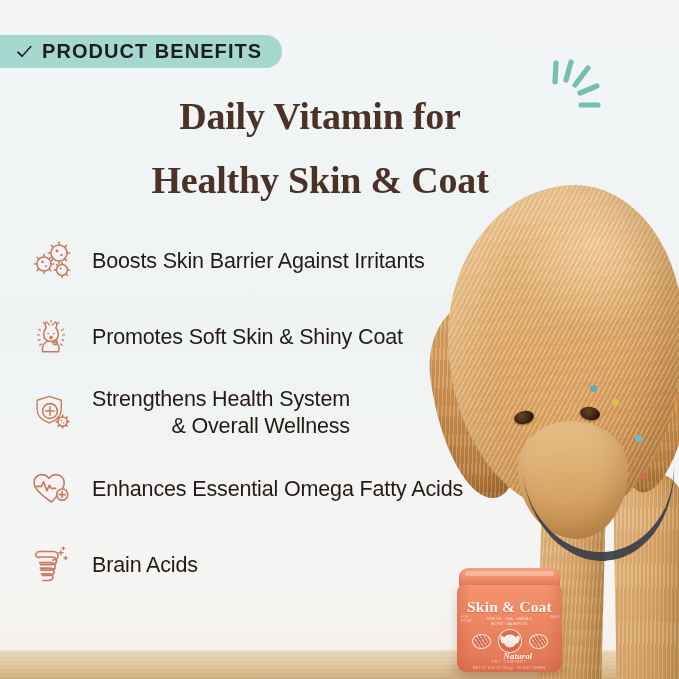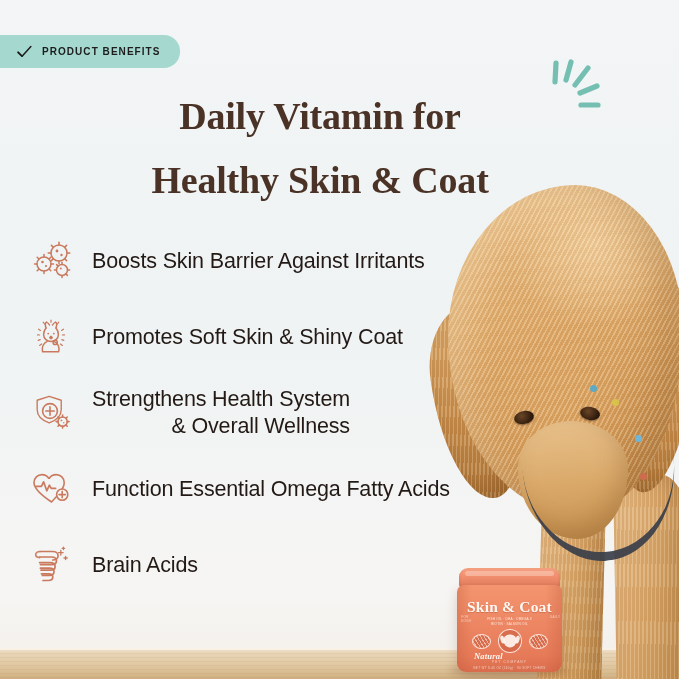--- a/index.html
+++ b/index.html
@@ -189,21 +189,21 @@
     background:rgba(255,246,240,.92);
   }
   .jar-logo .dog-face:before,.jar-logo .dog-face:after{
     content:""; position:absolute; top:1px; width:4px; height:8px;
     border-radius:50% 50% 40% 40%; background:rgba(255,246,240,.92);
   }
   .jar-logo .dog-face:before{ left:-3px; transform:rotate(-16deg); }
   .jar-logo .dog-face:after { right:-3px; transform:rotate(16deg); }
   .jar-brand{
     position:absolute; left:0; top:66px; width:100%;
-    text-align:left; color:#fff6f1;
+    text-align:center; color:#fff6f1;
     font-family:"Liberation Serif", serif;
     font-style:italic; font-weight:700; font-size:8.5px; letter-spacing:.2px;padding-left:17px;
   }
   .jar-brand-sub{
     position:absolute; left:0; top:75px; width:100%;
     text-align:center; color:rgba(255,240,232,.72);
     font-size:3.2px; letter-spacing:1.1px;
   }
   .jar-netwt{
     position:absolute; left:0; top:81px; width:100%;
@@ -225,21 +225,21 @@
   .content { position:absolute; inset:0; z-index:6; }
 
   .badge{
     position:absolute; left:0; top:35px;
     height:33px; padding:0 20px 0 16px;
     display:flex; align-items:center; gap:9px;
     background:#a5d9d0;
     border-radius:0 16px 16px 0;
   }
   .badge-label{
-    font-size:10px; font-weight:700; letter-spacing:1.05px; color:#1d1d1d;
+    font-size:20px; font-weight:700; letter-spacing:1.05px; color:#1d1d1d;
   }
   .check-icon{ width:17px; height:17px; display:block; }
 
   .headline{
     position:absolute; left:0; top:84px; width:640px;
     text-align:center;
     font-family:"Liberation Serif", serif;
     font-weight:700;
     font-size:38px; line-height:64px;
     color:#4a3326;
@@ -458,21 +458,21 @@
         <span class="icon">
           <svg viewBox="0 0 44 44" width="44" height="44" fill="none" stroke="#c97a5e" stroke-width="1.6" stroke-linecap="round" stroke-linejoin="round">
             <path d="M21.5 35 C9 26.8 4 21.4 4 15.6 4 11 7.6 7.6 11.9 7.6 c3.2 0 5.4 1.5 6.8 3.6 h0.6
                      c1.4-2.1 3.8-3.6 7-3.6 4.3 0 7.9 3.4 7.9 8 0 5.8-5 11.2-12.7 19.4z"></path>
             <path d="M6 19.4 h5.4 l2.2-4.6 3.2 9 2.6-5.6 1.8 3.2 h4.4" stroke-width="1.7"></path>
             <circle cx="32.2" cy="27.6" r="5.6" fill="#f5f7f7"></circle>
             <path d="M32.2 24.4 v6.4 M29 27.6 h6.4"></path>
           </svg>
         </span>
         <span class="txt">
-          <span>Function Essential Omega Fatty Acids</span>
+          <span>Enhances Essential Omega Fatty Acids</span>
         </span>
       </div>
 
       <div class="benefit">
         <span class="icon">
           <svg viewBox="0 0 44 44" width="44" height="44" fill="none" stroke="#c97a5e" stroke-width="1.7" stroke-linecap="round" stroke-linejoin="round">
             <path d="M10 8.5 h12.5 c3.4 0 5.6 1.9 5.6 4.3 0 2.4-2.2 4.2-5.4 4.2"></path>
             <path d="M9.5 14 h12 c3.1 0 5 1.7 5 3.8 0 2.2-2 3.9-5.1 3.9 H10.5"></path>
             <path d="M9.6 19.6 h10.6 c3 0 4.9 1.7 4.9 3.8 0 2.1-1.9 3.8-4.9 3.8 H11"></path>
             <path d="M10.4 25.2 h9 c2.9 0 4.6 1.6 4.6 3.6 0 2-1.7 3.6-4.6 3.6 H12.4"></path>

